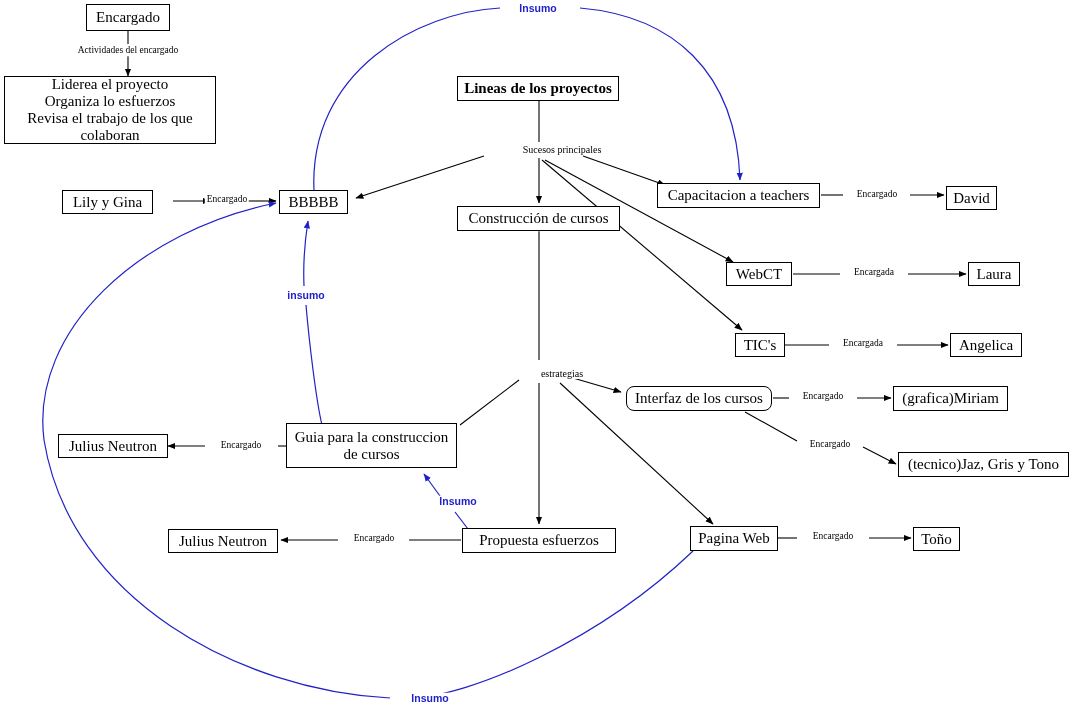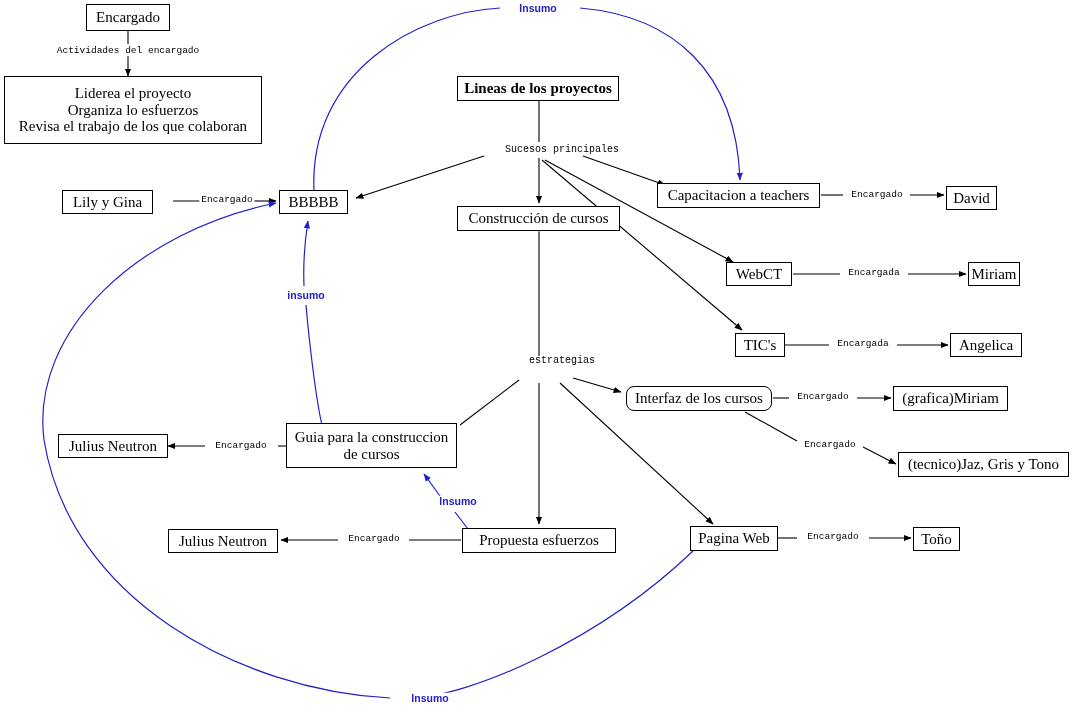--- a/index.html
+++ b/index.html
@@ -36,21 +36,21 @@
     text-align: center;
     display: flex;
     align-items: center;
     justify-content: center;
     white-space: pre;
     padding: 1px 4px;
   }
   .node.multiline { white-space: pre-line; }
   .elabel {
     position: absolute;
-    font-family: Liberation Mono, monospace;
+    font-family: Liberation Serif, serif;
     font-size: 9.5px;
     color: #000000;
     background: #ffffff;
     white-space: nowrap;
     padding: 0 2px;
     transform: translate(-50%, -50%);
     line-height: 1;
   }
   .elabel.hub {
     font-size: 10px;
@@ -150,39 +150,39 @@
       <path d="M468,529 L455,512"></path>
       <path d="M440,496 L424,474" marker-end="url(#ahb)"></path>
 
       <path d="M693,551 C600,640 470,697 410,698"></path>
       <path d="M390,698 C240,690 70,600 44,440 C30,330 140,230 276,203" marker-end="url(#ahb)"></path>
     </g>
   </svg>
 
   <div class="node" style="left:86px; top:4px; width:84px; height:27px;">Encargado</div>
 
-  <div class="node multiline" style="left:4px; top:76px; width:258px; height:68px;">Liderea el proyecto
+  <div class="node multiline" style="left:4px; top:76px; width:212px; height:68px;">Liderea el proyecto
 Organiza lo esfuerzos
 Revisa el trabajo de los que colaboran</div>
 
   <div class="node" style="left:457px; top:76px; width:162px; height:25px;font-weight:bold;">Lineas de los proyectos</div>
 
   <div class="node" style="left:62px; top:190px; width:91px; height:24px;">Lily y Gina</div>
 
   <div class="node" style="left:279px; top:190px; width:69px; height:24px;">BBBBB</div>
 
   <div class="node" style="left:457px; top:206px; width:163px; height:25px;">Construcción de cursos</div>
 
   <div class="node" style="left:657px; top:183px; width:163px; height:25px;text-align:right;">Capacitacion a teachers</div>
 
   <div class="node" style="left:946px; top:186px; width:51px; height:24px;">David</div>
 
   <div class="node" style="left:726px; top:262px; width:66px; height:24px;">WebCT</div>
 
-  <div class="node" style="left:968px; top:262px; width:52px; height:24px;">Miriam</div>
+  <div class="node" style="left:968px; top:262px; width:52px; height:24px;">Laura</div>
 
   <div class="node" style="left:735px; top:333px; width:50px; height:24px;">TIC's</div>
 
   <div class="node" style="left:950px; top:333px; width:72px; height:24px;">Angelica</div>
 
   <div class="node" style="left:626px; top:386px; width:146px; height:25px;border-radius:8px;">Interfaz de los cursos</div>
 
   <div class="node" style="left:893px; top:386px; width:115px; height:25px;">(grafica)Miriam</div>
 
   <div class="node" style="left:898px; top:452px; width:171px; height:25px;">(tecnico)Jaz, Gris y Tono</div>
@@ -197,21 +197,21 @@
   <div class="node" style="left:462px; top:528px; width:154px; height:25px;">Propuesta esfuerzos</div>
 
   <div class="node" style="left:690px; top:526px; width:88px; height:25px;">Pagina Web</div>
 
   <div class="node" style="left:913px; top:527px; width:47px; height:24px;">Toño</div>
 
   <div class="elabel" style="left:128px; top:51px;">Actividades del encargado</div>
 
   <div class="elabel hub" style="left:539px; top:150px;">Sucesos principales</div>
 
-  <div class="elabel hub" style="left:539px; top:361px;">estrategias</div>
+  <div class="elabel hub" style="left:539px; top:374px;">estrategias</div>
 
   <div class="elabel" style="left:227px; top:200px;">Encargado</div>
 
   <div class="elabel" style="left:877px; top:195px;">Encargado</div>
 
   <div class="elabel" style="left:874px; top:273px;">Encargada</div>
 
   <div class="elabel" style="left:863px; top:344px;">Encargada</div>
 
   <div class="elabel" style="left:823px; top:397px;">Encargado</div>

